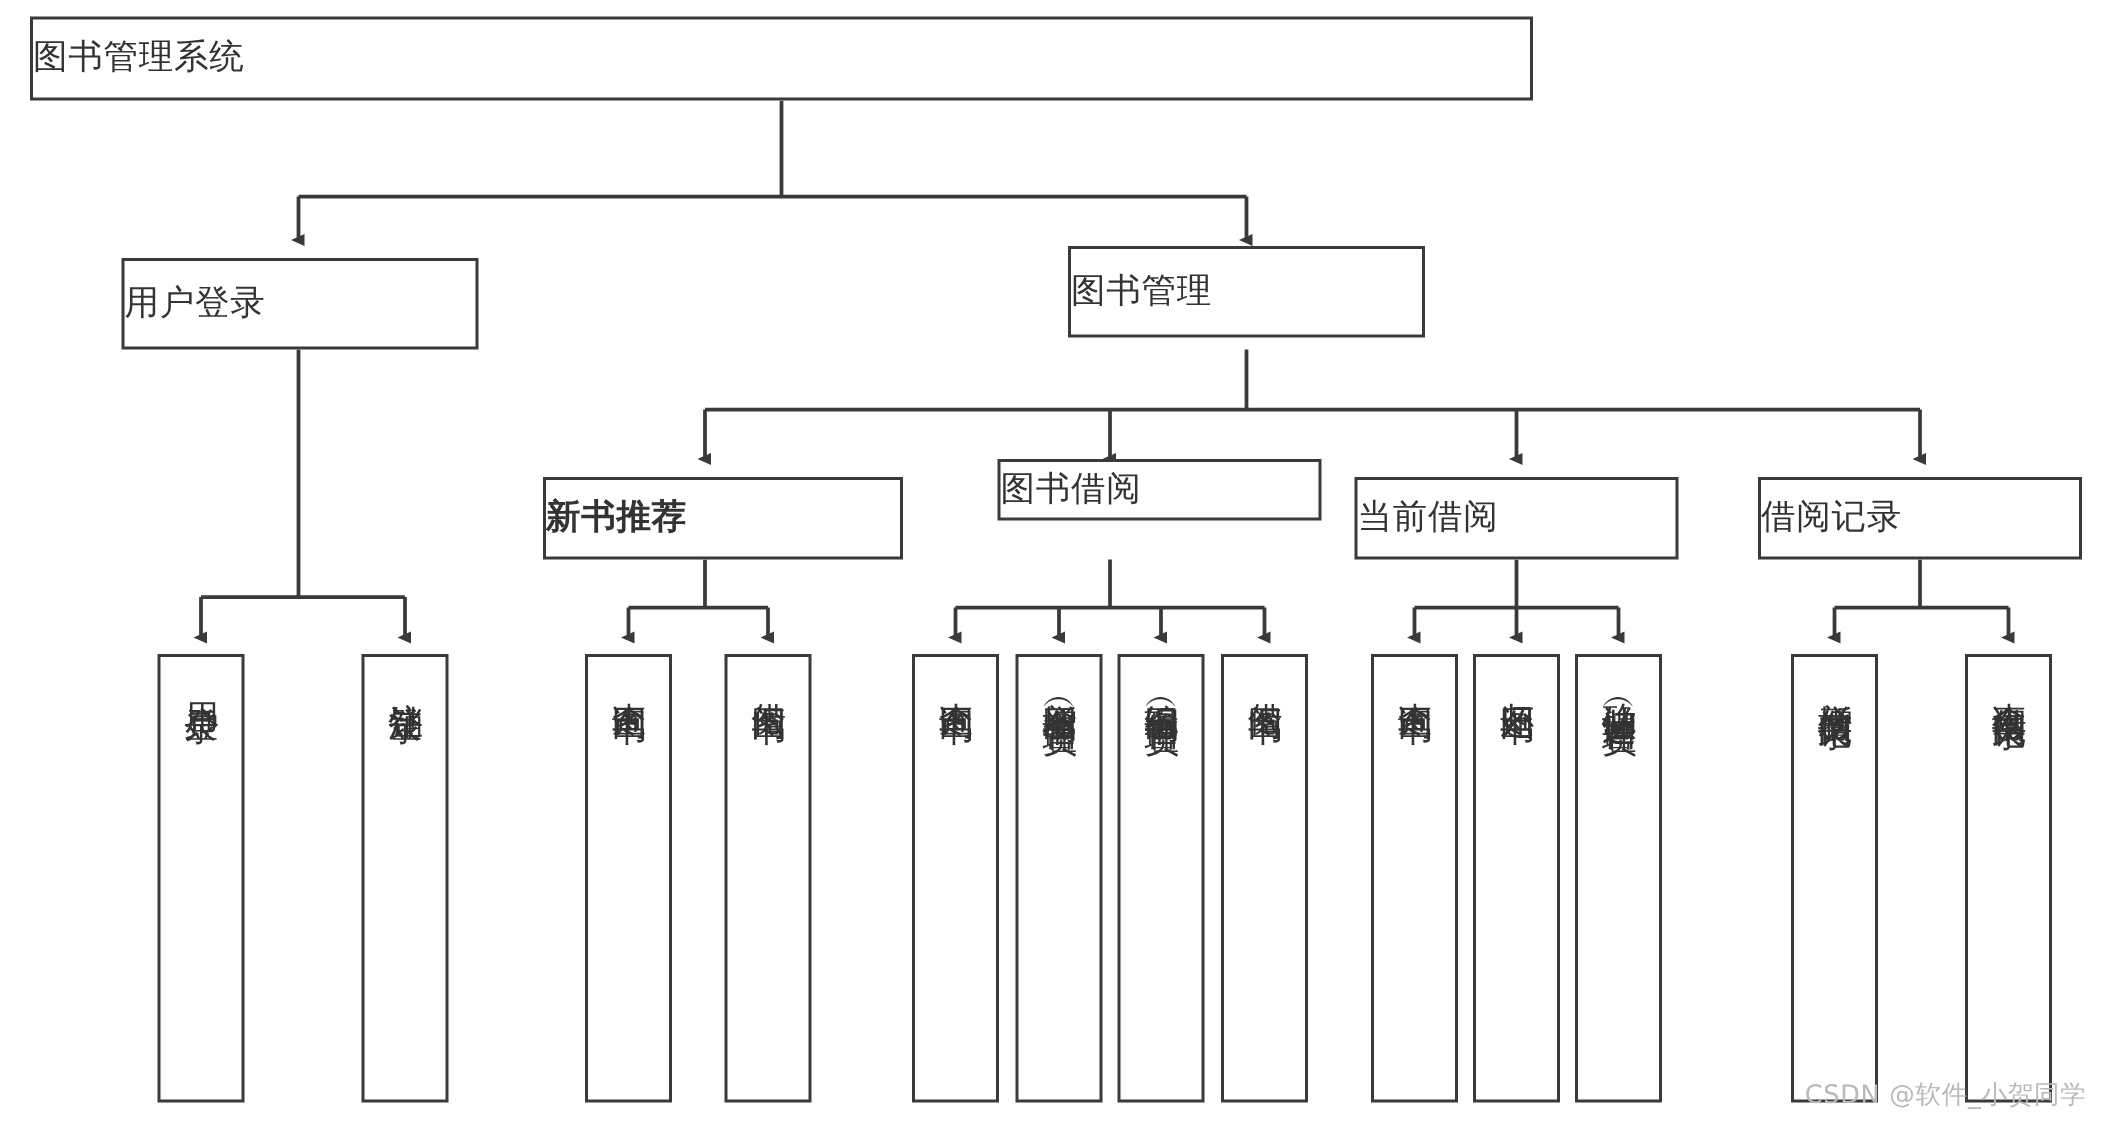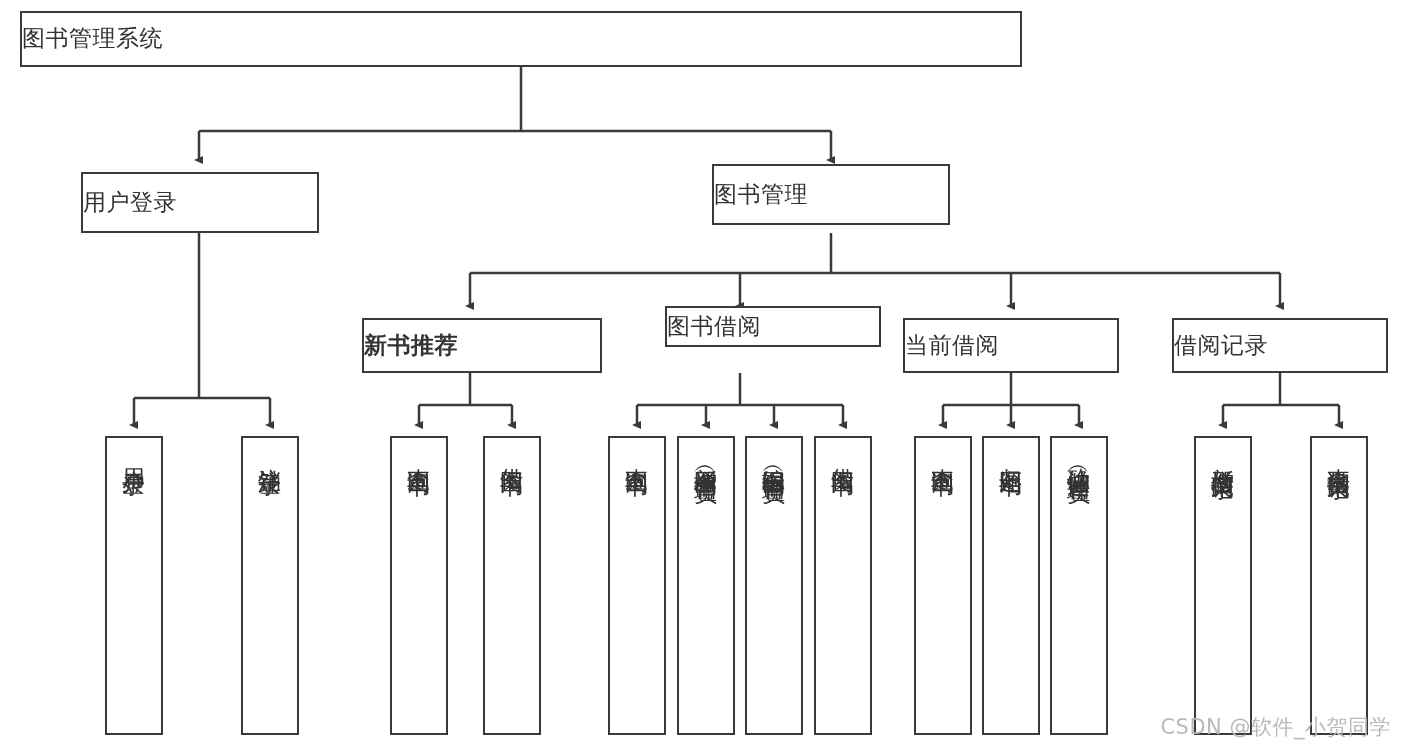--- a/index.html
+++ b/index.html
@@ -60,21 +60,21 @@
     font-size: 23px;
     line-height: 1.22;
     letter-spacing: 2px;
     white-space: nowrap;
     text-align: start;
   }
   .watermark {
     position: absolute;
     right: 14px;
     bottom: 6px;
-    font-size: 21px;
+    font-size: 17px;
     color: #b9b9b9;
     letter-spacing: 0.5px;
     white-space: nowrap;
     z-index: 5;
     font-family: "DejaVu Sans", "Liberation Sans", sans-serif;
   }
 </style>
 </head>
 <body>
 

